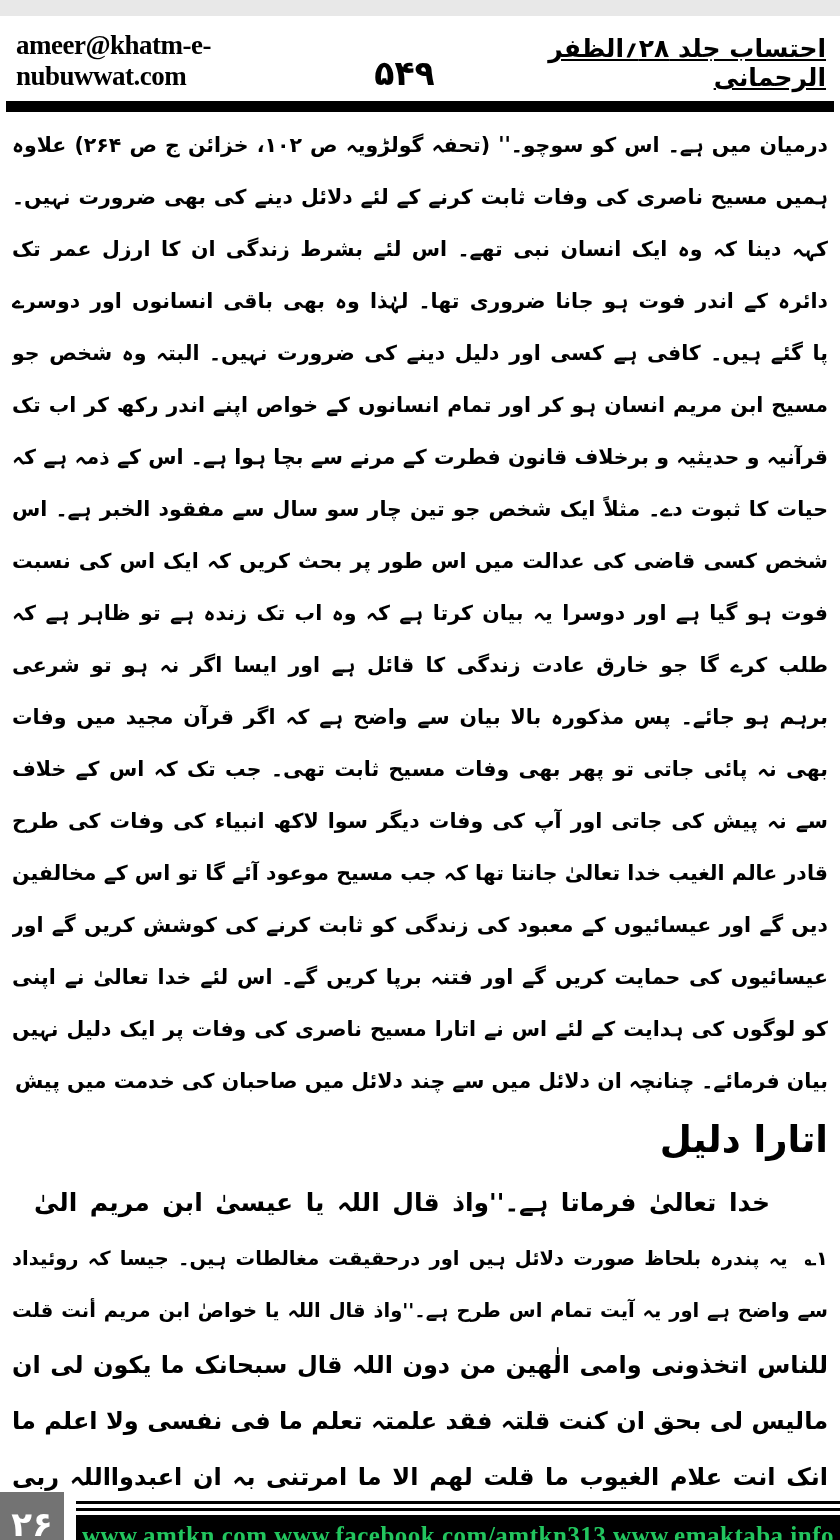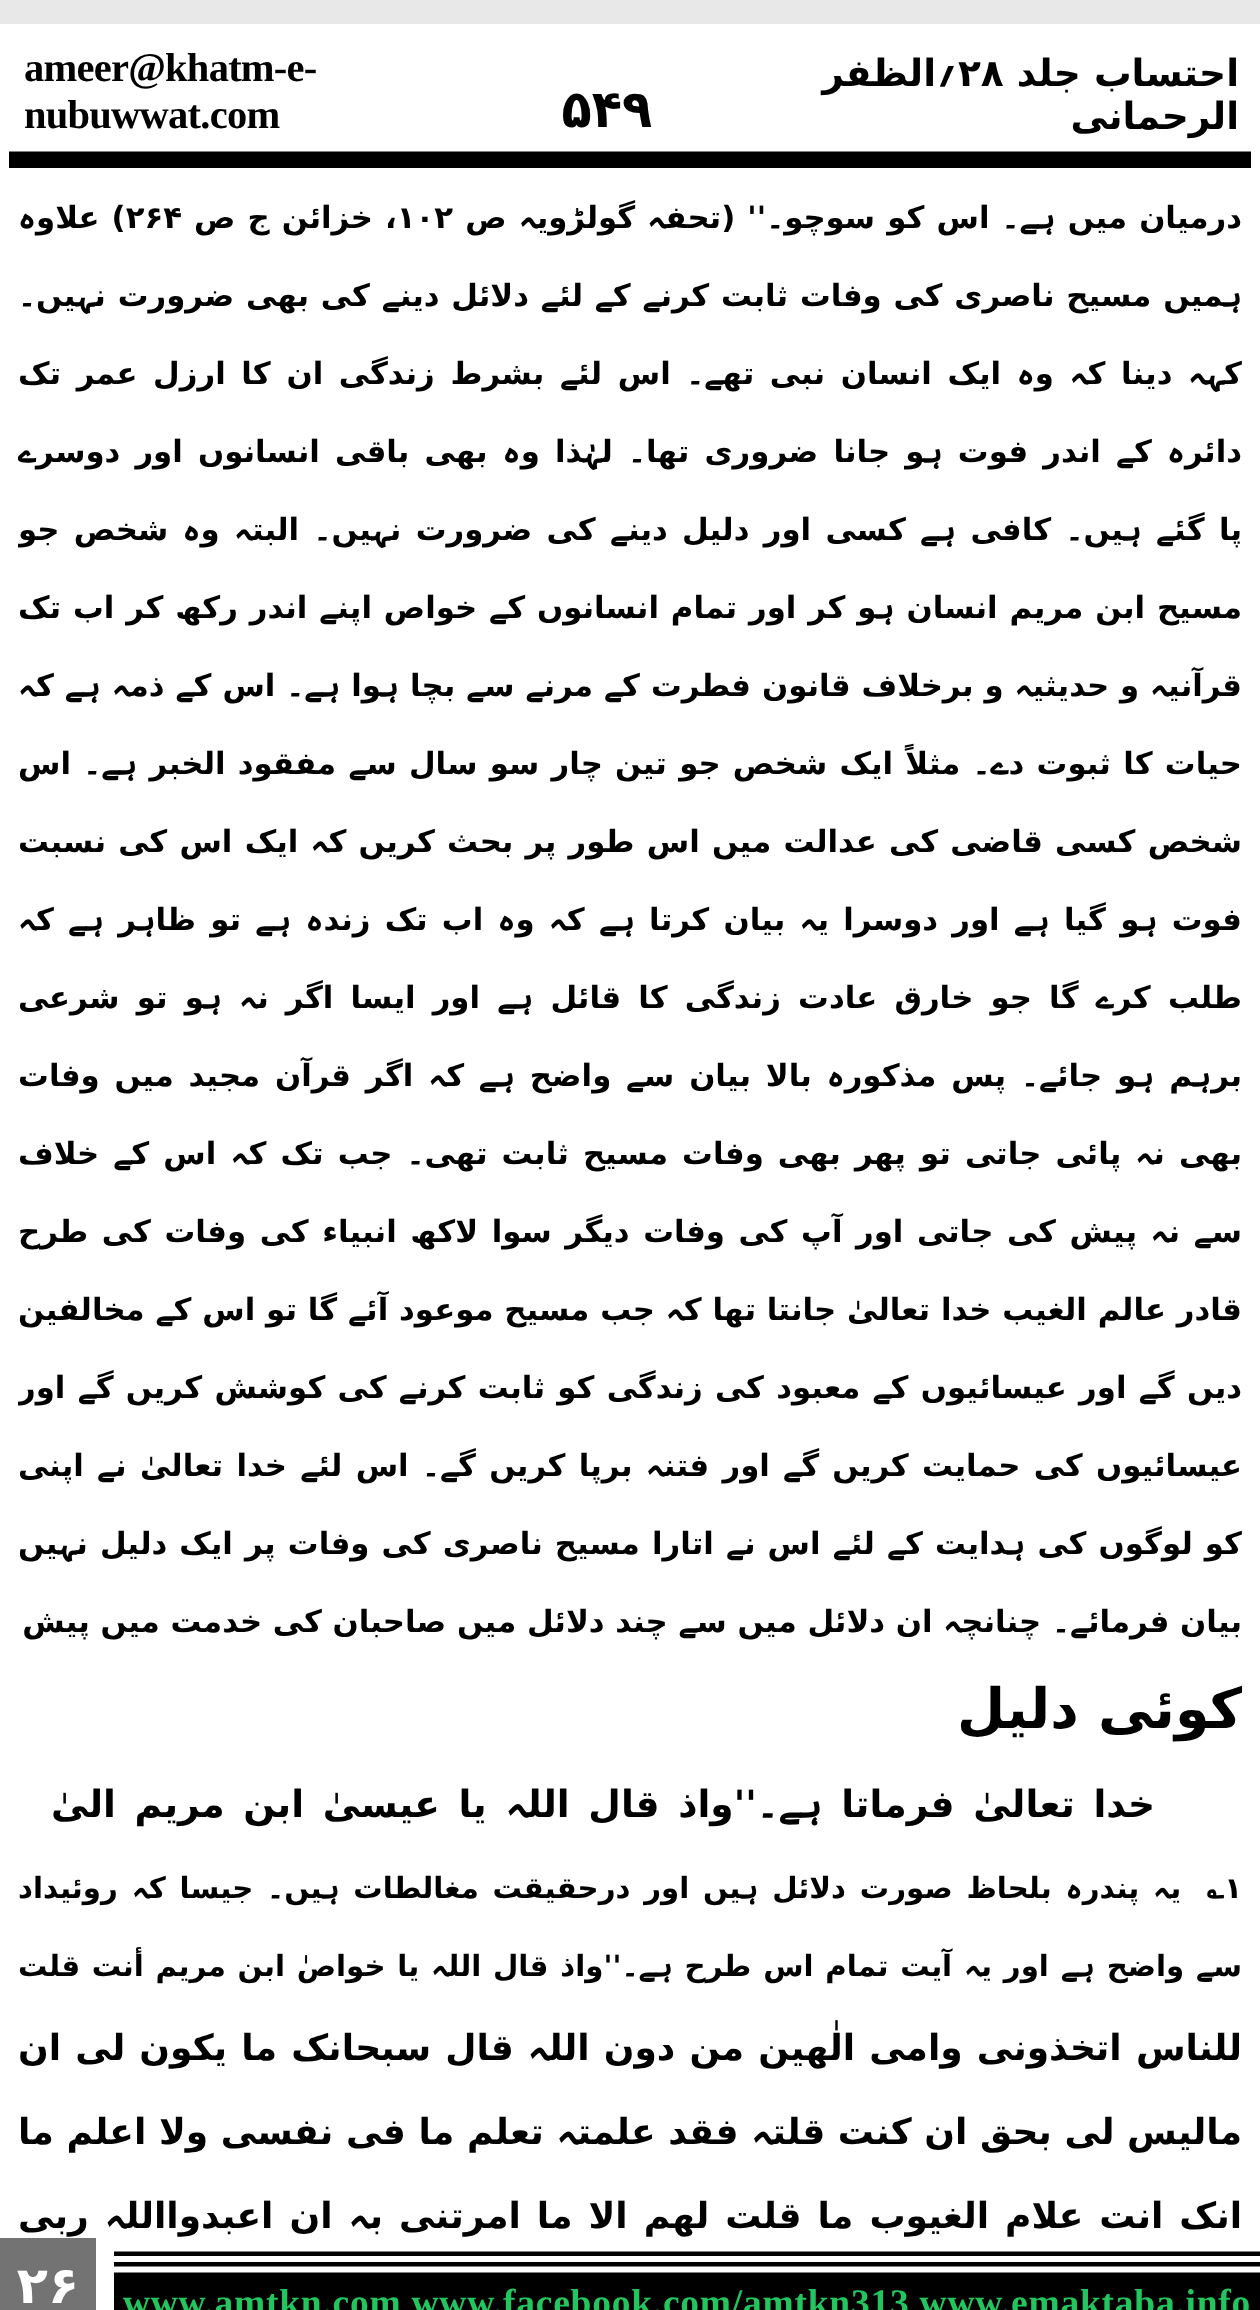--- a/index.html
+++ b/index.html
@@ -3,21 +3,21 @@
 <meta charset="utf-8">
 <style>
   html,body{margin:0;padding:0;background:#e8e8e8;}
   .page{position:relative;width:840px;height:1540px;background:#ffffff;color:#000;
         overflow:hidden;font-family:"DejaVu Sans",sans-serif;margin:16px auto;}
   
   .hdr{display:flex;justify-content:space-between;align-items:flex-end;
        padding:14px 14px 0 16px;direction:ltr;}
   .hdr-email{font-family:"Liberation Serif",serif;font-weight:bold;font-size:27px;letter-spacing:-0.5px;}
   .hdr-num{font-size:33px;font-weight:bold;transform:scaleY(1.05);}
-  .hdr-title{direction:rtl;font-weight:bold;font-size:25px;padding-top:2px;}
+  .hdr-title{direction:rtl;font-weight:bold;font-size:25px;padding-top:2px;text-decoration:underline;}
   .hrule{height:11px;background:#000;margin:9px 6px 0 6px;}
   
   .main{margin:7px 12px 0 12px;direction:rtl;}
   .bline{font-size:20.5px;font-weight:bold;line-height:52px;height:52px;overflow:hidden;
          text-align:justify;text-align-last:justify;}
   .bline.endpara{text-align:right;text-align-last:right;}
   .heading{font-size:37px;font-weight:bold;line-height:66px;height:66px;
            text-align:right;padding-left:110px;direction:rtl;text-align-last:right;}
   .heading-inner{display:inline-block;padding-left:140px;}
   .quote{font-size:25px;font-weight:bold;line-height:60px;height:60px;overflow:hidden;
@@ -66,21 +66,21 @@
     <div class="bline">برہم ہو جائے۔ پس مذکورہ بالا بیان سے واضح ہے کہ اگر قرآن مجید میں وفات مسیح کی ایک دلیل</div>
     <div class="bline">بھی نہ پائی جاتی تو پھر بھی وفات مسیح ثابت تھی۔ جب تک کہ اس کے خلاف کوئی دلیل قرآن مجید</div>
     <div class="bline">سے نہ پیش کی جاتی اور آپ کی وفات دیگر سوا لاکھ انبیاء کی وفات کی طرح تسلیم کرنی پڑتی۔ مگر ہمارا</div>
     <div class="bline">قادر عالم الغیب خدا تعالیٰ جانتا تھا کہ جب مسیح موعود آئے گا تو اس کے مخالفین اس بات پر زور</div>
     <div class="bline">دیں گے اور عیسائیوں کے معبود کی زندگی کو ثابت کرنے کی کوشش کریں گے اور اپنے اس قول سے</div>
     <div class="bline">عیسائیوں کی حمایت کریں گے اور فتنہ برپا کریں گے۔ اس لئے خدا تعالیٰ نے اپنی کتاب میں جس</div>
     <div class="bline">کو لوگوں کی ہدایت کے لئے اس نے اتارا مسیح ناصری کی وفات پر ایک دلیل نہیں بلکہ کئی دلائل</div>
     <div class="bline endpara">بیان فرمائے۔ چنانچہ ان دلائل میں سے چند دلائل میں صاحبان کی خدمت میں پیش کرتا ہوں۔</div>
 
     <div class="heading">
-      <span class="heading-inner">کوئی دلیل</span>
+      <span class="heading-inner">اتارا دلیل</span>
     </div>
 
     <div class="quote">خدا تعالیٰ فرماتا ہے۔''واذ قال اللہ یا عیسیٰ ابن مریم الیٰ وکنت علیھم</div>
 
     <div class="fnote">
       <span class="marker">۱؎</span>
       <span>یہ پندرہ بلحاظ صورت دلائل ہیں اور درحقیقت مغالطات ہیں۔ جیسا کہ روئیداد اور مناظرہ</span>
     </div>
     <div class="fnote">سے واضح ہے اور یہ آیت تمام اس طرح ہے۔''واذ قال اللہ یا خواصٰ ابن مریم أنت قلت</div>
 

